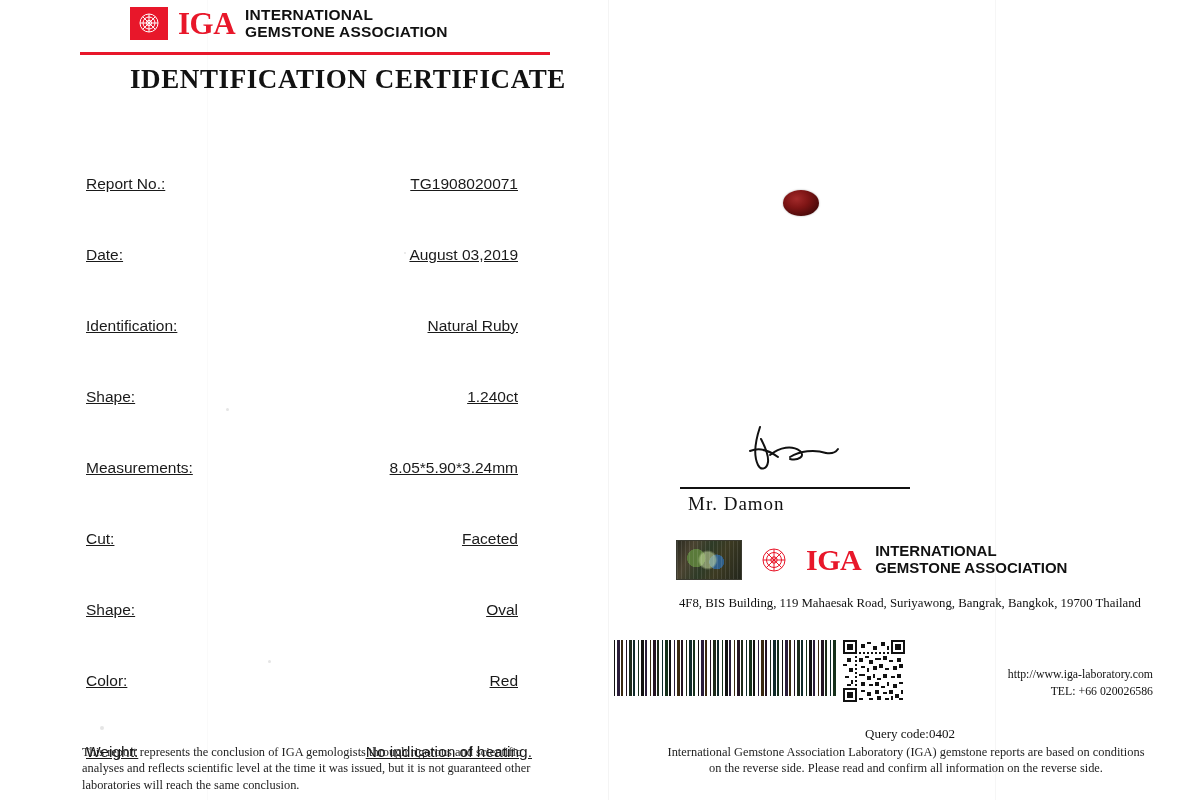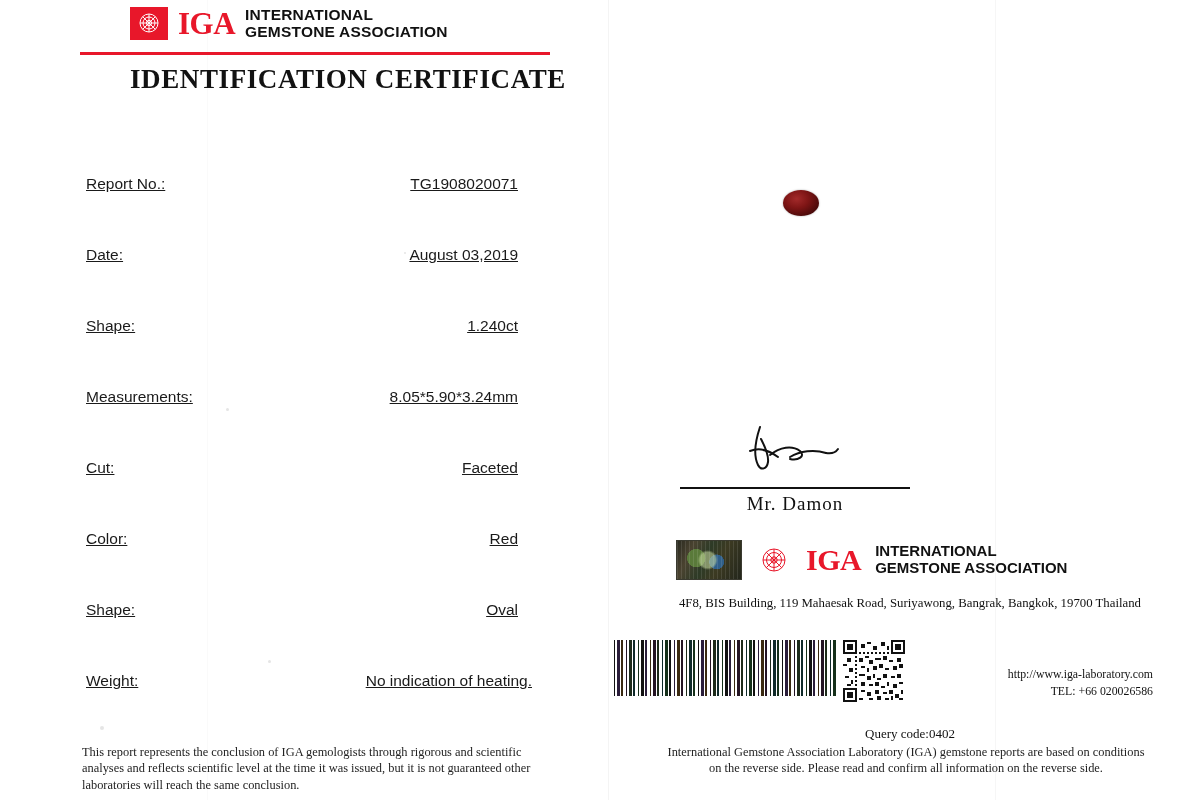--- a/index.html
+++ b/index.html
@@ -117,22 +117,22 @@
   .signature {
     position: absolute;
     left: 680px; top: 425px;
     width: 230px;
   }
   .sig-line {
     position: absolute; left: 0; top: 62px;
     width: 230px; height: 1.5px; background: #111;
   }
   .sig-name {
-    position: absolute; left: 0; top: 68px; width: 230px;
-    text-align: center;
+    position: absolute; left: 8px; top: 68px; width: 230px;
+    text-align: left;
     font-family: "Liberation Serif", serif;
     font-size: 19px;
     letter-spacing: 1px;
     color: #111;
   }
   .sig-ink { position: absolute; left: 60px; top: -4px; }
 
   
   .footer-logo {
     position: absolute;
@@ -268,38 +268,42 @@
   <div class="fields">
     <div class="field-row">
       <div class="field-label">Report No.:</div>
       <div class="field-value">TG1908020071</div>
     </div>
     <div class="field-row">
       <div class="field-label">Date:</div>
       <div class="field-value">August 03,2019</div>
     </div>
     <div class="field-row">
+      <div class="field-label">Identification:</div>
+      <div class="field-value">Natural Ruby</div>
+    </div>
+    <div class="field-row">
       <div class="field-label">Shape:</div>
       <div class="field-value">1.240ct</div>
     </div>
     <div class="field-row">
       <div class="field-label">Measurements:</div>
       <div class="field-value">8.05*5.90*3.24mm</div>
     </div>
     <div class="field-row">
       <div class="field-label">Cut:</div>
       <div class="field-value">Faceted</div>
     </div>
     <div class="field-row">
+      <div class="field-label">Shape:</div>
+      <div class="field-value">Oval</div>
+    </div>
+    <div class="field-row">
       <div class="field-label">Color:</div>
       <div class="field-value">Red</div>
-    </div>
-    <div class="field-row">
-      <div class="field-label">Shape:</div>
-      <div class="field-value">Oval</div>
     </div>
     <div class="field-row comment">
       <div class="field-label">Weight:</div>
       <div class="field-value">No indication of heating.</div>
     </div>
   </div>
 
   <div class="disclaimer-left">This report represents the conclusion of IGA gemologists through rigorous and scientific analyses and reflects scientific level at the time it was issued, but it is not guaranteed other laboratories will reach the same conclusion.</div>
 
   <div class="gem"></div>

